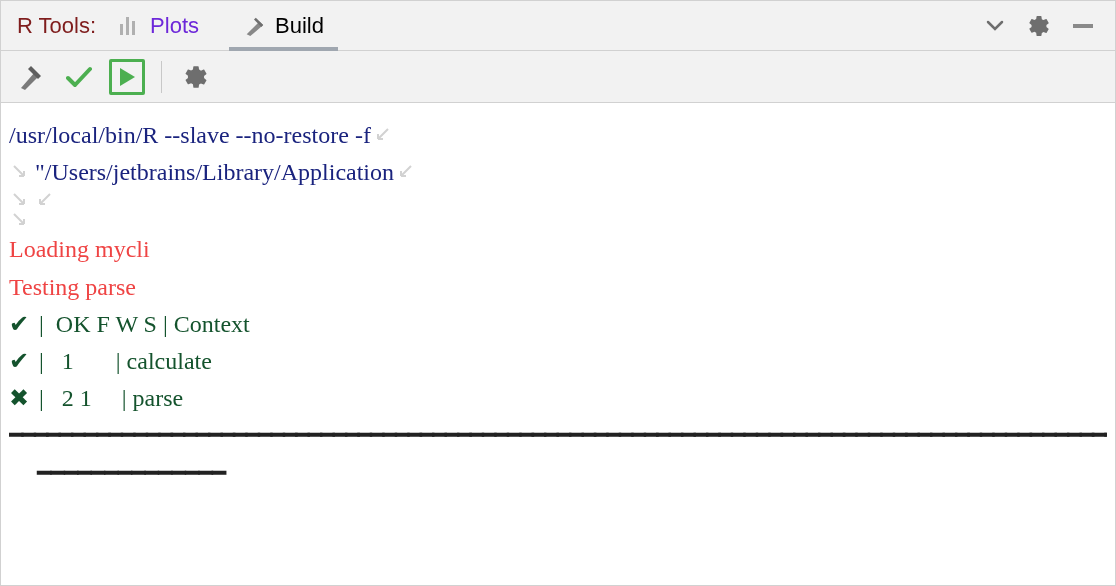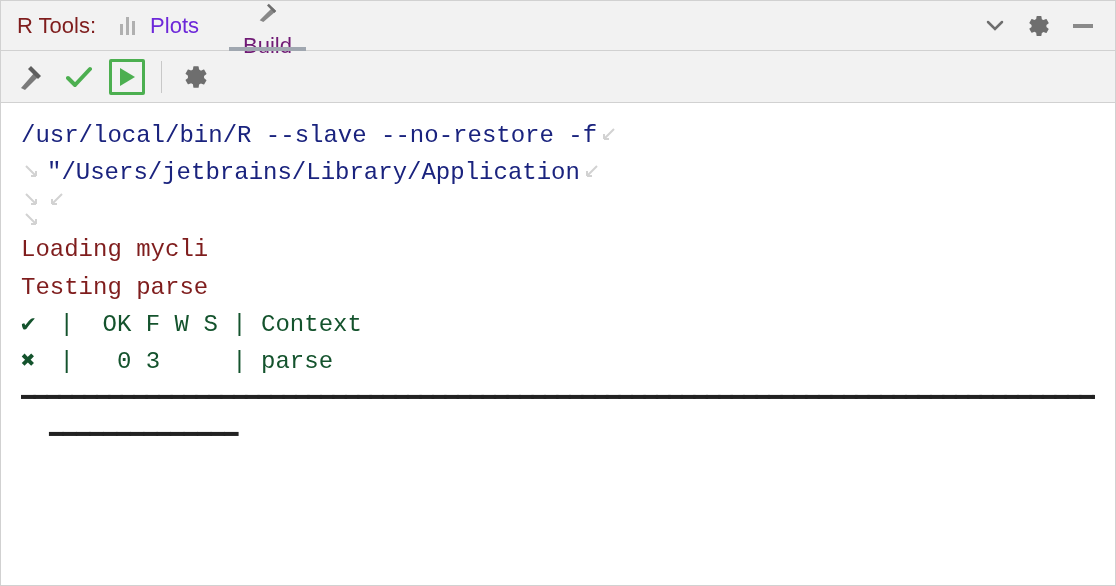--- a/index.html
+++ b/index.html
@@ -38,22 +38,21 @@
       align-items: center;
       gap: 10px;
       padding: 0 22px;
       height: 50px;
       font-size: 22px;
       color: #6d28d9;
       cursor: pointer;
       position: relative;
     }
     .tab.active {
-      color: #701a75;
-      flex-direction: column;
+      color: #000000;
     }
     .tab.active::after {
       content: "";
       position: absolute;
       bottom: 0;
       left: 8px;
       right: 8px;
       height: 4px;
       background: #a0a7b0;
     }
@@ -100,40 +99,40 @@
       border: 3px solid #4caf50;
       border-radius: 2px;
     }
     .divider-v {
       width: 1px;
       height: 32px;
       background: #c8c8c8;
       margin: 0 4px;
     }
     .console {
-      padding: 14px 20px;
-      font-family: Liberation Mono, monospace;
+      padding: 14px 8px;
+      font-family: Liberation Serif, serif;
       font-size: 24px;
       line-height: 1.55;
     }
     .cmd-line {
       color: #1a237e;
       display: flex;
       align-items: center;
       gap: 2px;
       flex-wrap: wrap;
     }
     .wrap-arrow {
       display: inline-flex;
       width: 24px;
       color: #b8b8b8;
     }
     .wrap-arrow svg { opacity: 0.7; }
     .msg-loading, .msg-testing {
-      color: #7f1d1d;
+      color: #ef4444;
     }
     .table-row {
       color: #14532d;
       white-space: pre;
     }
     .check-mark {
       display: inline-block;
       width: 24px;
     }
     .hr-line {
@@ -256,17 +255,18 @@
     <span class="wrap-arrow">
         <svg width="20" height="20" viewBox="0 0 20 20">
           <path d="M 5 3 L 15 13 M 15 13 L 10 13 M 15 13 L 15 8" stroke="#c0c0c0" stroke-width="2" fill="none"></path>
         </svg>
       </span>
   </div>
   <div class="msg-loading">Loading mycli</div>
   <div class="msg-testing">Testing parse</div>
 
   <div class="table-row"><span class="check-mark">✔</span><span id="thdr"> |  OK F W S | Context</span></div>
-  <div class="table-row"><span class="check-mark">✖</span><span id="tr1"> |   0 3     | parse</span></div>
+  <div class="table-row"><span class="check-mark">✔</span><span id="tr0"> |   1       | calculate</span></div>
+  <div class="table-row"><span class="check-mark">✖</span><span id="tr1"> |   2 1     | parse</span></div>
 
   <div class="hr-line">━━━━━━━━━━━━━━━━━━━━━━━━━━━━━━━━━━━━━━━━━━━━━━━━━━━━━━━━━━━━━━━━━━━━━━━━━━━━━━━━━━━━━━━━━━━━━━━━━━━━━━━━━━━━━━━━━━</div>
   <div class="hr-line2">━━━━━━━━━━━━━━</div>
 </div>
 
 </body></html>

